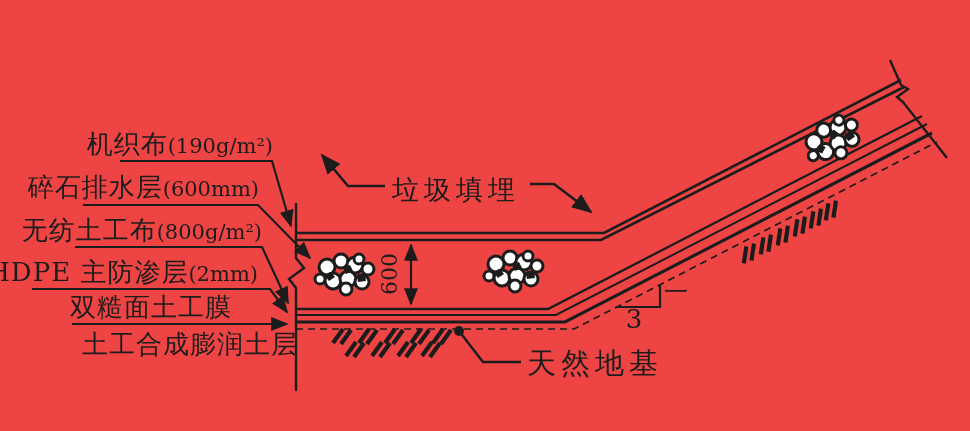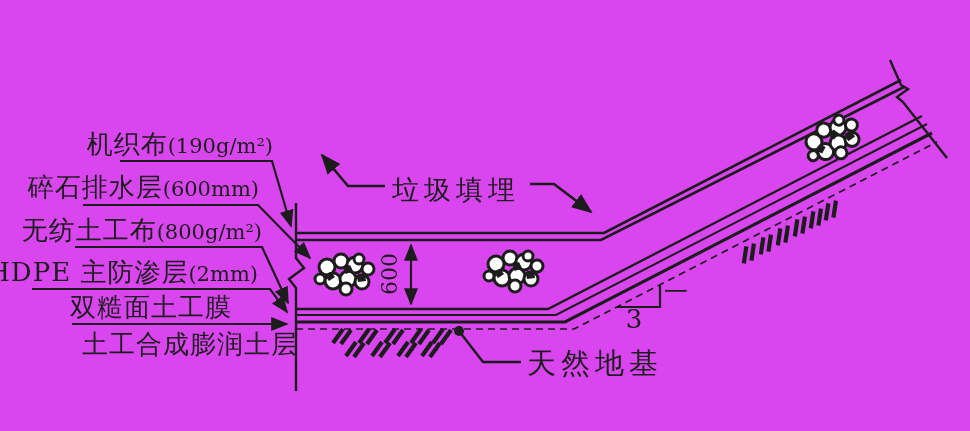--- a/index.html
+++ b/index.html
@@ -1,16 +1,16 @@
 <!DOCTYPE html>
 <html><head>
 <meta charset="utf-8">
 <style>
   html,body{margin:0;padding:0;background:#ffffff;}
-  .canvas{position:relative;width:970px;height:431px;background:#d946ef;overflow:hidden;
+  .canvas{position:relative;width:970px;height:431px;background:#ef4444;overflow:hidden;
           font-family:"DejaVu Serif","Liberation Serif",serif;}
   svg{display:block;color:#1c1c1c;}
   text{fill:#1c1c1c;font-family:"DejaVu Serif","Liberation Serif",serif;}
   .cjk-label{font-size:26px;letter-spacing:1px;}
   .spec{font-size:21px;letter-spacing:0;}
   .fill-label{font-size:27px;letter-spacing:5px;}
   .found-label{font-size:29px;letter-spacing:5px;}
   .dim-label{font-size:22px;}
   .slope-num{font-size:26px;}
   .slope-one{font-size:24px;}

